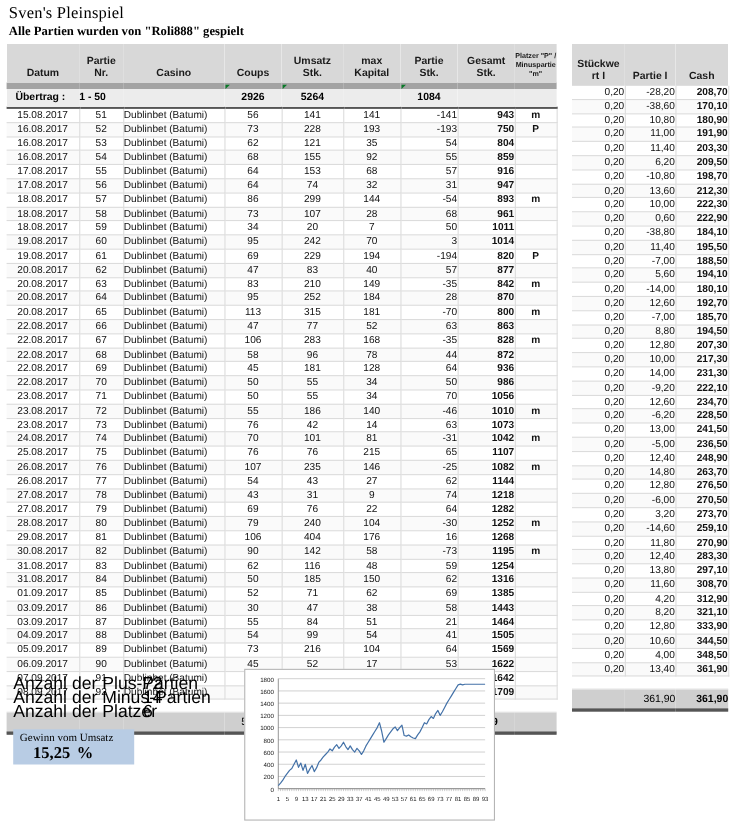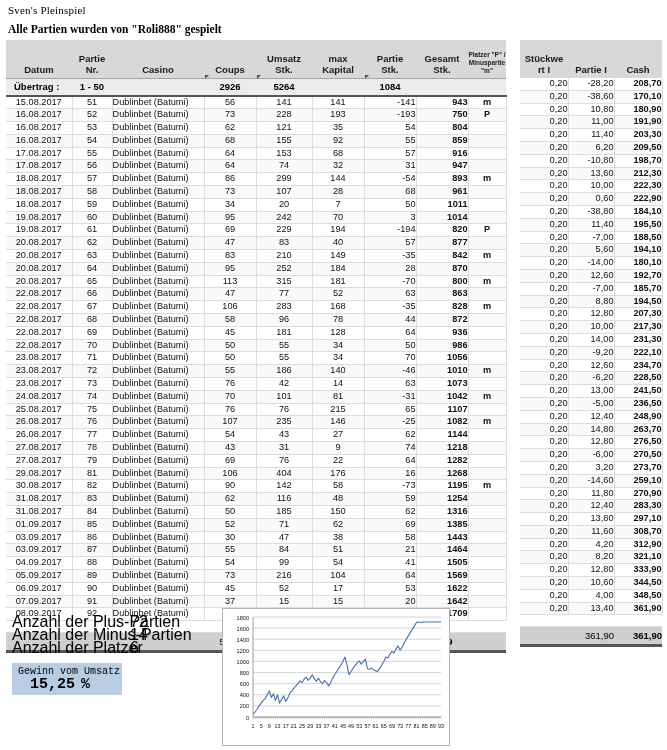--- a/index.html
+++ b/index.html
@@ -13,21 +13,21 @@
   #page {
     position: relative;
     width: 667px; height: 750px;
     background: #fff;
   }
 
   
   .title-main {
     position: absolute; left: 8px; top: 4px;
     font-family: "Liberation Serif", serif;
-    font-size: 11px; color: #000; letter-spacing: .2px;
+    font-size: 15px; color: #000; letter-spacing: .2px;
   }
   .title-sub {
     position: absolute; left: 8px; top: 23px;
     font-family: "Liberation Serif", serif;
     font-size: 11.5px; font-weight: bold; color: #000;
   }
 
   
   .tbl { border-collapse: collapse; table-layout: fixed; }
   .tbl td, .tbl th { padding: 0; margin: 0; }
@@ -45,21 +45,21 @@
     position: relative;
     margin-top: 38px;
   }
   .hdr td.small { font-size: 6.5px; line-height: 8px; }
 
   
   .carry td {
     background: #ececec;
     font-size: 9.5px; font-weight: bold; color: #000;
     height: 16px; line-height: 16px;
-    border-top: 1px solid #a3a3a3;
+    border-top: 6px solid #a3a3a3;
     border-bottom: 2px solid #555;
     position: relative;
   }
 
   
   .tri {
     position: absolute; left: 1px; top: -4px;
     width: 0; height: 0;
     border-left: 4px solid #0a7a28;
     border-bottom: 4px solid transparent;
@@ -100,21 +100,21 @@
   .sum-line {
     font-family: Liberation Sans, sans-serif;
     font-size: 16px; color: #000;
     height: 13px; line-height: 13px;
     position: relative;
   }
   .sum-line .val { position: absolute; left: 118px; }
   .gewinn-box {
     margin-top: 9px; width: 110px; height: 32px;
     background: #b8cce4;
-    font-family: Liberation Mono, monospace;
+    font-family: Liberation Serif, serif;
     padding: 2px 0 0 6px;
   }
   .gewinn-box .lbl { font-size: 10px; color:#000; display:block; line-height: 13px;}
   .gewinn-box .amt { font-size: 15px; font-weight: bold; display:block; line-height: 14px; padding-left: 12px;}
   .gewinn-box .amt .pc { font-weight: bold; padding-left: 6px; }
 
   
   .chartbox {
     position: absolute; left: 222px; top: 608px;
     width: 228px; height: 138px;
@@ -150,21 +150,21 @@
           <td><span>Casino</span></td>
           <td><span>Coups</span></td>
           <td><span class="ml">Umsatz<br>Stk.</span></td>
           <td><span class="ml">max<br>Kapital</span></td>
           <td><span class="ml">Partie<br>Stk.</span></td>
           <td><span class="ml">Gesamt<br>Stk.</span></td>
           <td class="small"><span class="ml">Platzer "P" /<br>Minuspartie<br>"m"</span></td>
         </tr>
         <tr class="carry">
           <td style="text-align:left;padding-left:8px;">Übertrag :</td>
-          <td style="text-align:center;">1 - 50</td>
+          <td style="">1 - 50</td>
           <td></td>
           <td style="text-align:center;"><span class="tri"></span><span>2926</span></td>
           <td style="text-align:center;"><span class="tri"></span><span>5264</span></td>
           <td></td>
           <td style="text-align:center;"><span class="tri"></span><span>1084</span></td>
           <td></td>
           <td></td>
         </tr>
       </thead>
       <tbody id="left-body">
@@ -479,20 +479,31 @@
           <tr class="drow">
             <td class="c-date vline">27.08.2017</td>
             <td class="c-nr vline">79</td>
             <td class="c-casino vline">Dublinbet (Batumi)</td>
             <td class="c-num vline">69</td>
             <td class="c-num vline">76</td>
             <td class="c-num vline">22</td>
             <td class="c-r vline">64</td>
             <td class="c-rb vline">1282</td>
             <td class="c-mark vline"></td>
+          </tr>
+          <tr class="drow">
+            <td class="c-date vline">28.08.2017</td>
+            <td class="c-nr vline">80</td>
+            <td class="c-casino vline">Dublinbet (Batumi)</td>
+            <td class="c-num vline">79</td>
+            <td class="c-num vline">240</td>
+            <td class="c-num vline">104</td>
+            <td class="c-r vline neg">-30</td>
+            <td class="c-rb vline">1252</td>
+            <td class="c-mark vline">m</td>
           </tr>
           <tr class="drow">
             <td class="c-date vline">29.08.2017</td>
             <td class="c-nr vline">81</td>
             <td class="c-casino vline">Dublinbet (Batumi)</td>
             <td class="c-num vline">106</td>
             <td class="c-num vline">404</td>
             <td class="c-num vline">176</td>
             <td class="c-r vline">16</td>
             <td class="c-rb vline">1268</td>

